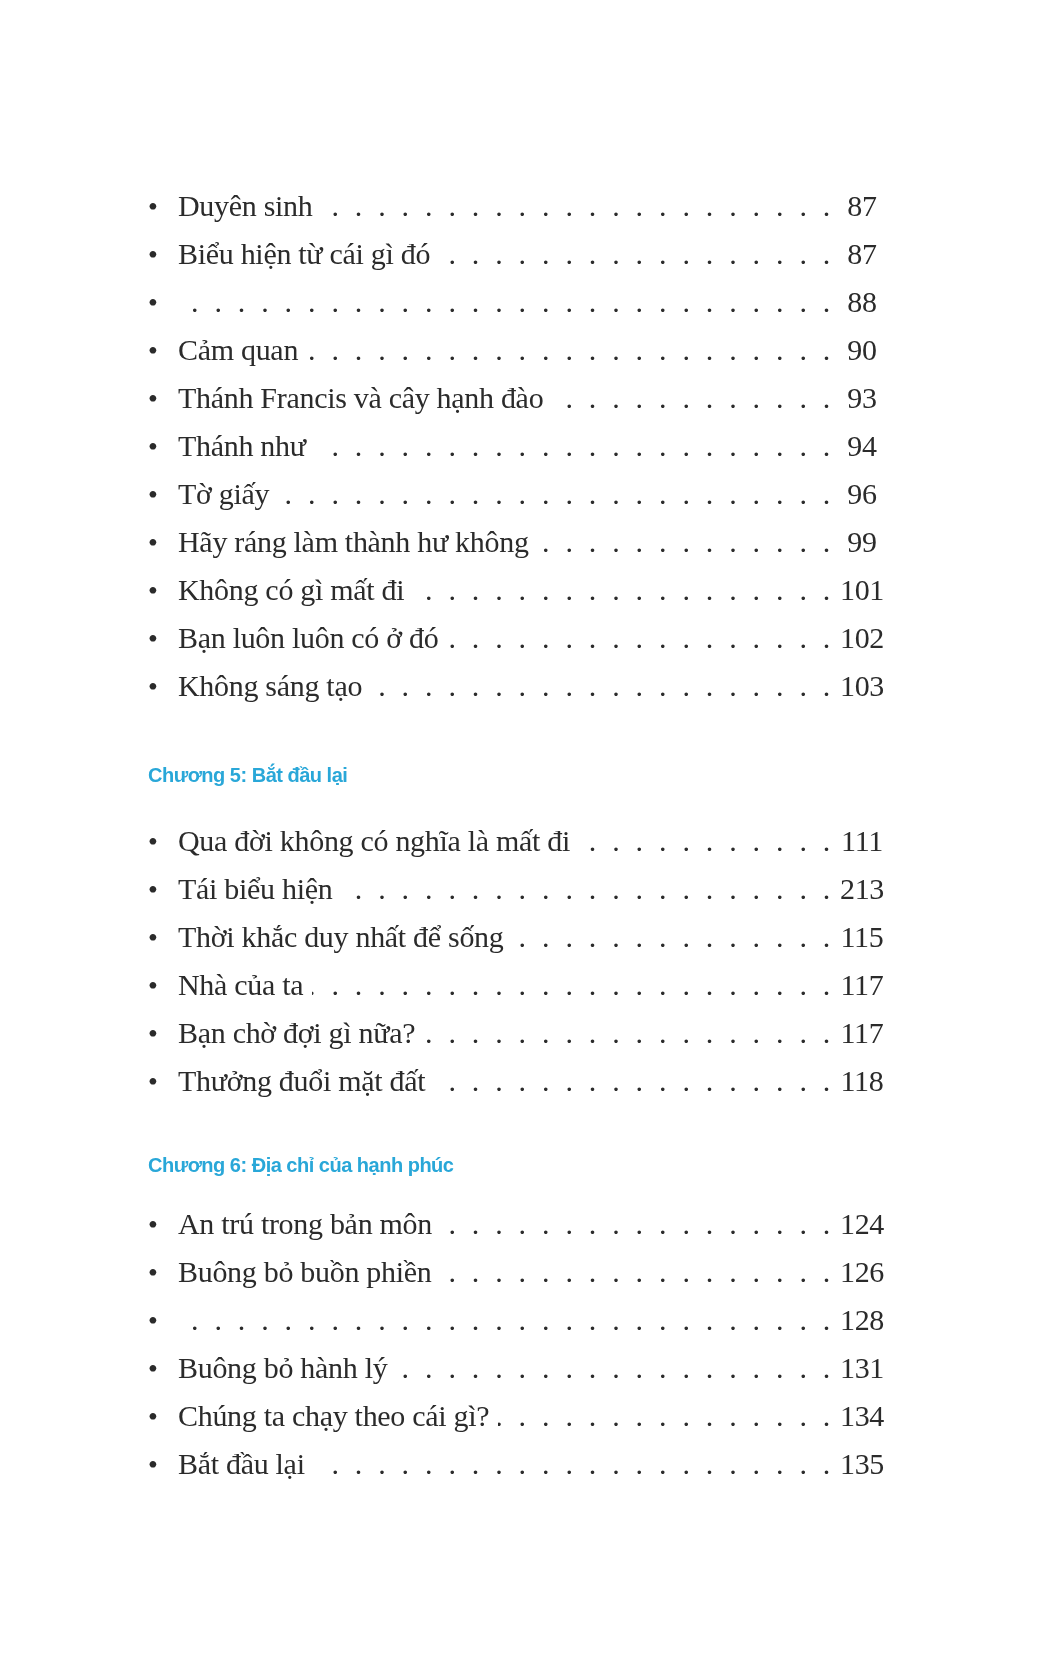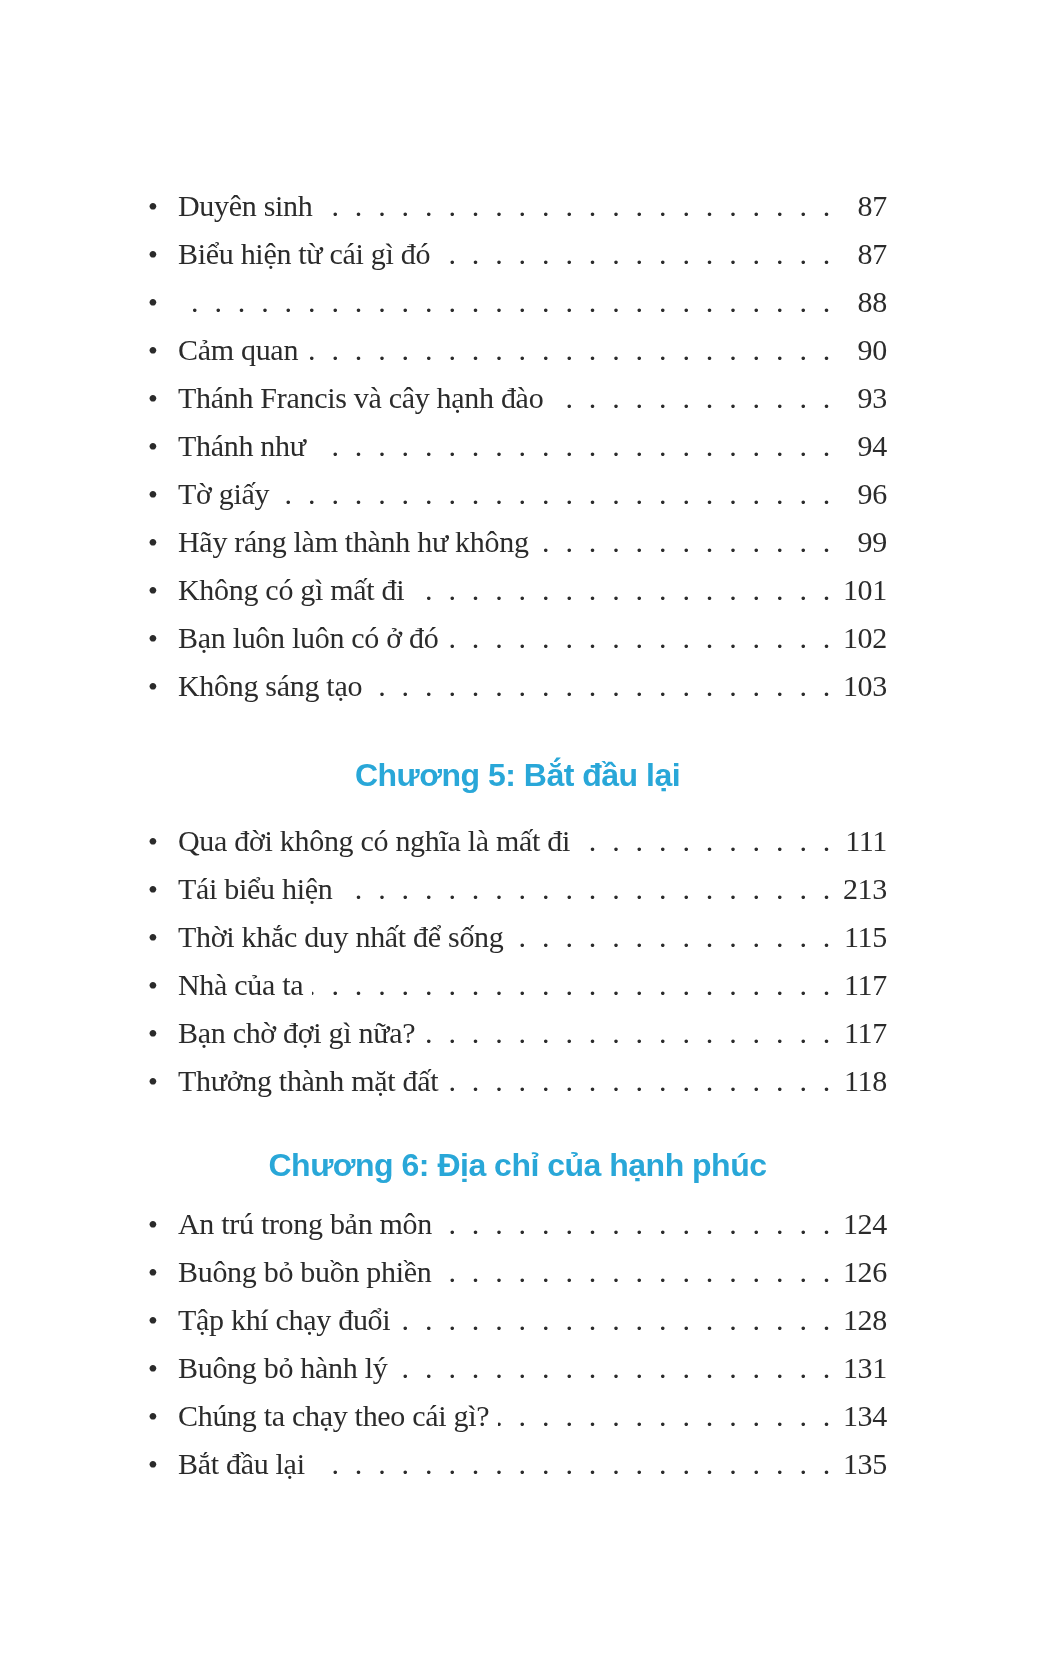--- a/index.html
+++ b/index.html
@@ -18,25 +18,24 @@
   .page{
     box-sizing:border-box;
     width:1048px;height:1662px;
     padding:182px 161px 0 148px;
     background:#ffffff;
   }
   .section{margin:0;}
   .section-heading{
     font-family:"Liberation Sans","DejaVu Sans",sans-serif;
     font-weight:bold;
-    font-size:32px;
+    font-size:20px;
     line-height:46px;
     letter-spacing:-0.5px;
     color:var(--accent);
-    text-align:center;
     margin:40px 0 18px;
   }
   .section:nth-child(2) .section-heading{margin:42px 0 19px;}
   .section:nth-child(3) .section-heading{margin:37px 0 12px;}
   .row{
     display:flex;
     align-items:baseline;
     line-height:47px;
     font-size:30px;
     letter-spacing:-0.3px;
@@ -57,21 +56,21 @@
     direction:rtl;
     min-width:10px;
   }
   .leader::after{
     content:". . . . . . . . . . . . . . . . . . . . . . . . . . . . . . . . . . . . . . . . . . . . . . . . . . . . . . . . . . . .";
     word-spacing:9px;
   }
   .pagenum{
     flex:none;
     min-width:50px;
-    text-align:right;
+    text-align:center;
   }
 </style>
 </head>
 <body>
 
 <div class="page">
   <div id="toc-root">
   <div class="section">
 
   <div class="row">
@@ -184,21 +183,21 @@
 
   <div class="row">
     <span class="bullet">•</span>
     <span class="title">Bạn chờ đợi gì nữa?</span>
     <span class="leader"></span>
     <span class="pagenum">117</span>
   </div>
 
   <div class="row">
     <span class="bullet">•</span>
-    <span class="title">Thưởng thành mặt đất</span>
+    <span class="title">Thưởng đuổi mặt đất</span>
     <span class="leader"></span>
     <span class="pagenum">118</span>
   </div>
 </div>
 
   <div class="section">
     <div class="section-heading">Chương 6: Địa chỉ của hạnh phúc</div>
 
   <div class="row">
     <span class="bullet">•</span>
@@ -209,21 +208,20 @@
 
   <div class="row">
     <span class="bullet">•</span>
     <span class="title">Buông bỏ buồn phiền</span>
     <span class="leader"></span>
     <span class="pagenum">126</span>
   </div>
 
   <div class="row">
     <span class="bullet">•</span>
-    <span class="title">Tập khí chạy đuổi</span>
     <span class="leader"></span>
     <span class="pagenum">128</span>
   </div>
 
   <div class="row">
     <span class="bullet">•</span>
     <span class="title">Buông bỏ hành lý</span>
     <span class="leader"></span>
     <span class="pagenum">131</span>
   </div>

